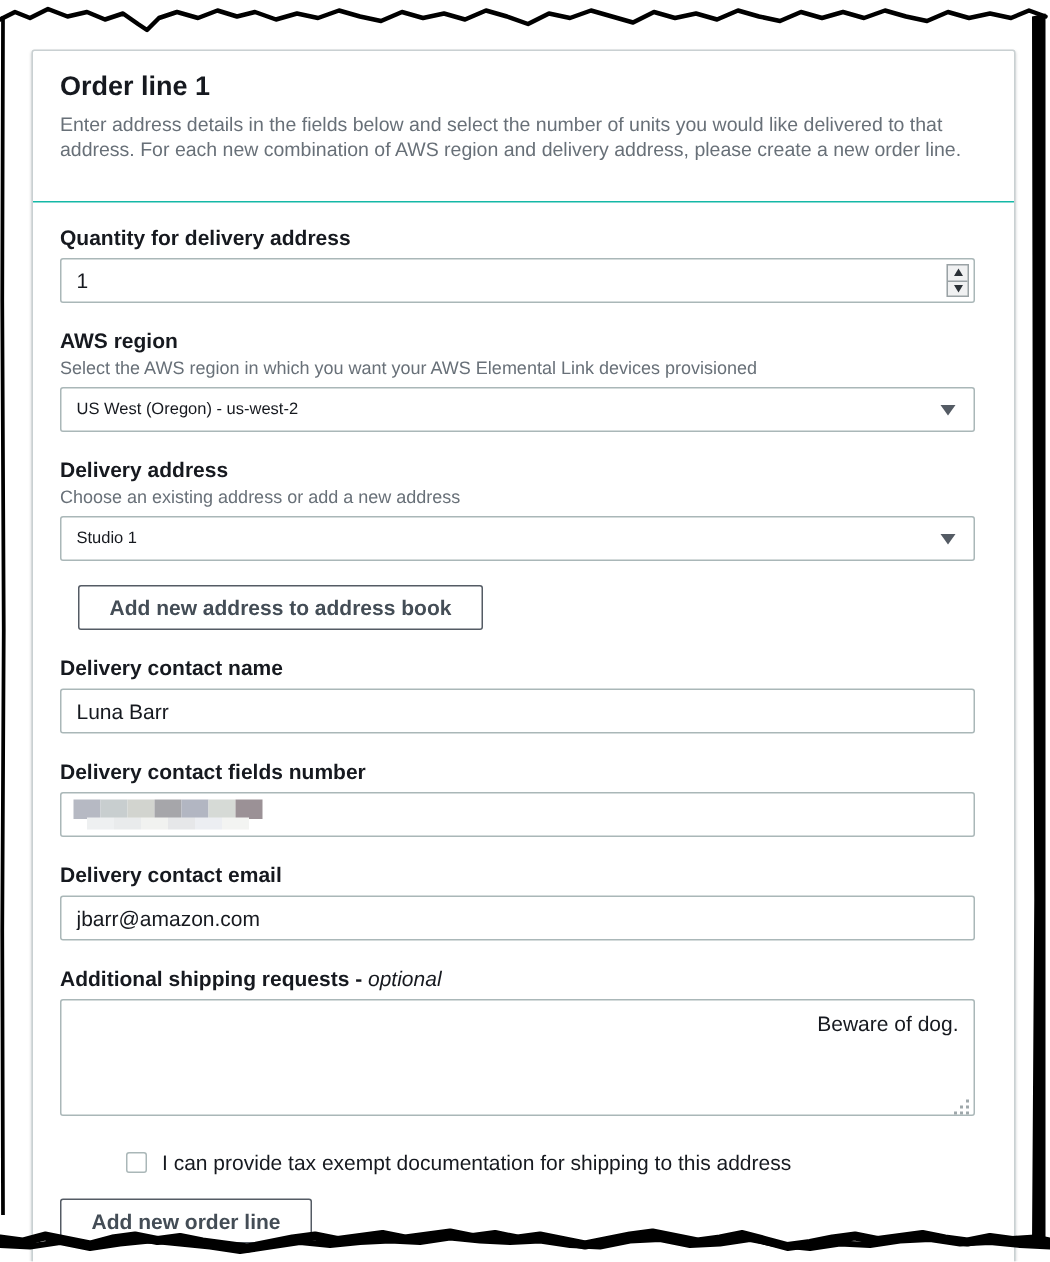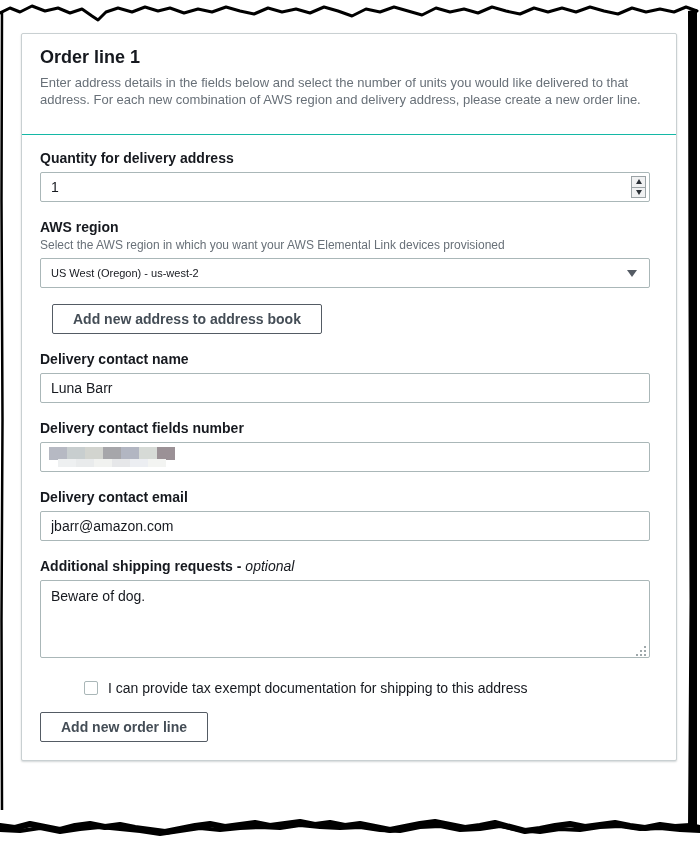--- a/index.html
+++ b/index.html
@@ -53,21 +53,21 @@
   .mosaic i{display:block;height:13px;width:18px;}
   .mosaic .row2 i{height:8px;margin-top:-1px;}
   .mosaic .row2{margin-left:9px;}
   .m0{background:#b6b9c3}.m1{background:#c8cecf}.m2{background:#d2d4cf}.m3{background:#a6a6aa}
   .m4{background:#b2b6c2}.m5{background:#d6dad6}.m6{background:#9b9196}
   .n0{background:#eef0f1}.n1{background:#e9ebec}.n2{background:#f1f2f0}.n3{background:#e6e7e9}
   .n4{background:#eceef2}.n5{background:#f3f4f2}
 
   
   .textarea-wrap{position:relative;width:610px;margin-top:5px;}
-  textarea.ctl{height:78px;resize:none;padding:6px 10px;line-height:18px;outline:none;}
+  textarea.ctl{height:78px;resize:none;padding:6px 10px;line-height:18px;outline:none;text-align:right;}
   .resize-dots{position:absolute;right:4px;bottom:6px;width:2px;height:2px;background:#9fa8ab;
                box-shadow:0 -4px 0 #9fa8ab,0 -8px 0 #9fa8ab,-4px 0 0 #9fa8ab,-4px -4px 0 #9fa8ab,-8px 0 0 #9fa8ab;}
 
   
   .checkbox-row{display:flex;align-items:center;margin:2px 0 14px 0;padding-left:44px;}
   .checkbox-box{box-sizing:border-box;width:14px;height:14px;border:1px solid #aab7b8;border-radius:2px;background:#fff;cursor:pointer;flex:none;}
   .checkbox-label{margin-left:10px;font-size:14px;line-height:20px;color:#16191f;}
 </style>
 </head>
 <body>
@@ -111,20 +111,28 @@
       <div class="field">
         <span class="field-label">AWS region</span>
         <div class="constraint">Select the AWS region in which you want your AWS Elemental Link devices provisioned</div>
         <div class="ctl select control-gap">
           <span class="val">US West (Oregon) - us-west-2</span>
           <span class="caret"></span>
         </div>
       </div>
 
       
+      <div class="field">
+        <span class="field-label">Delivery address</span>
+        <div class="constraint">Choose an existing address or add a new address</div>
+        <div class="ctl select control-gap">
+          <span class="val">Studio 1</span>
+          <span class="caret"></span>
+        </div>
+      </div>
 
       
       <div class="btn-row">
         <button class="btn">Add new address to address book</button>
       </div>
 
       
       <div class="field">
         <span class="field-label">Delivery contact name</span>
         <div class="input-wrap control-gap">

